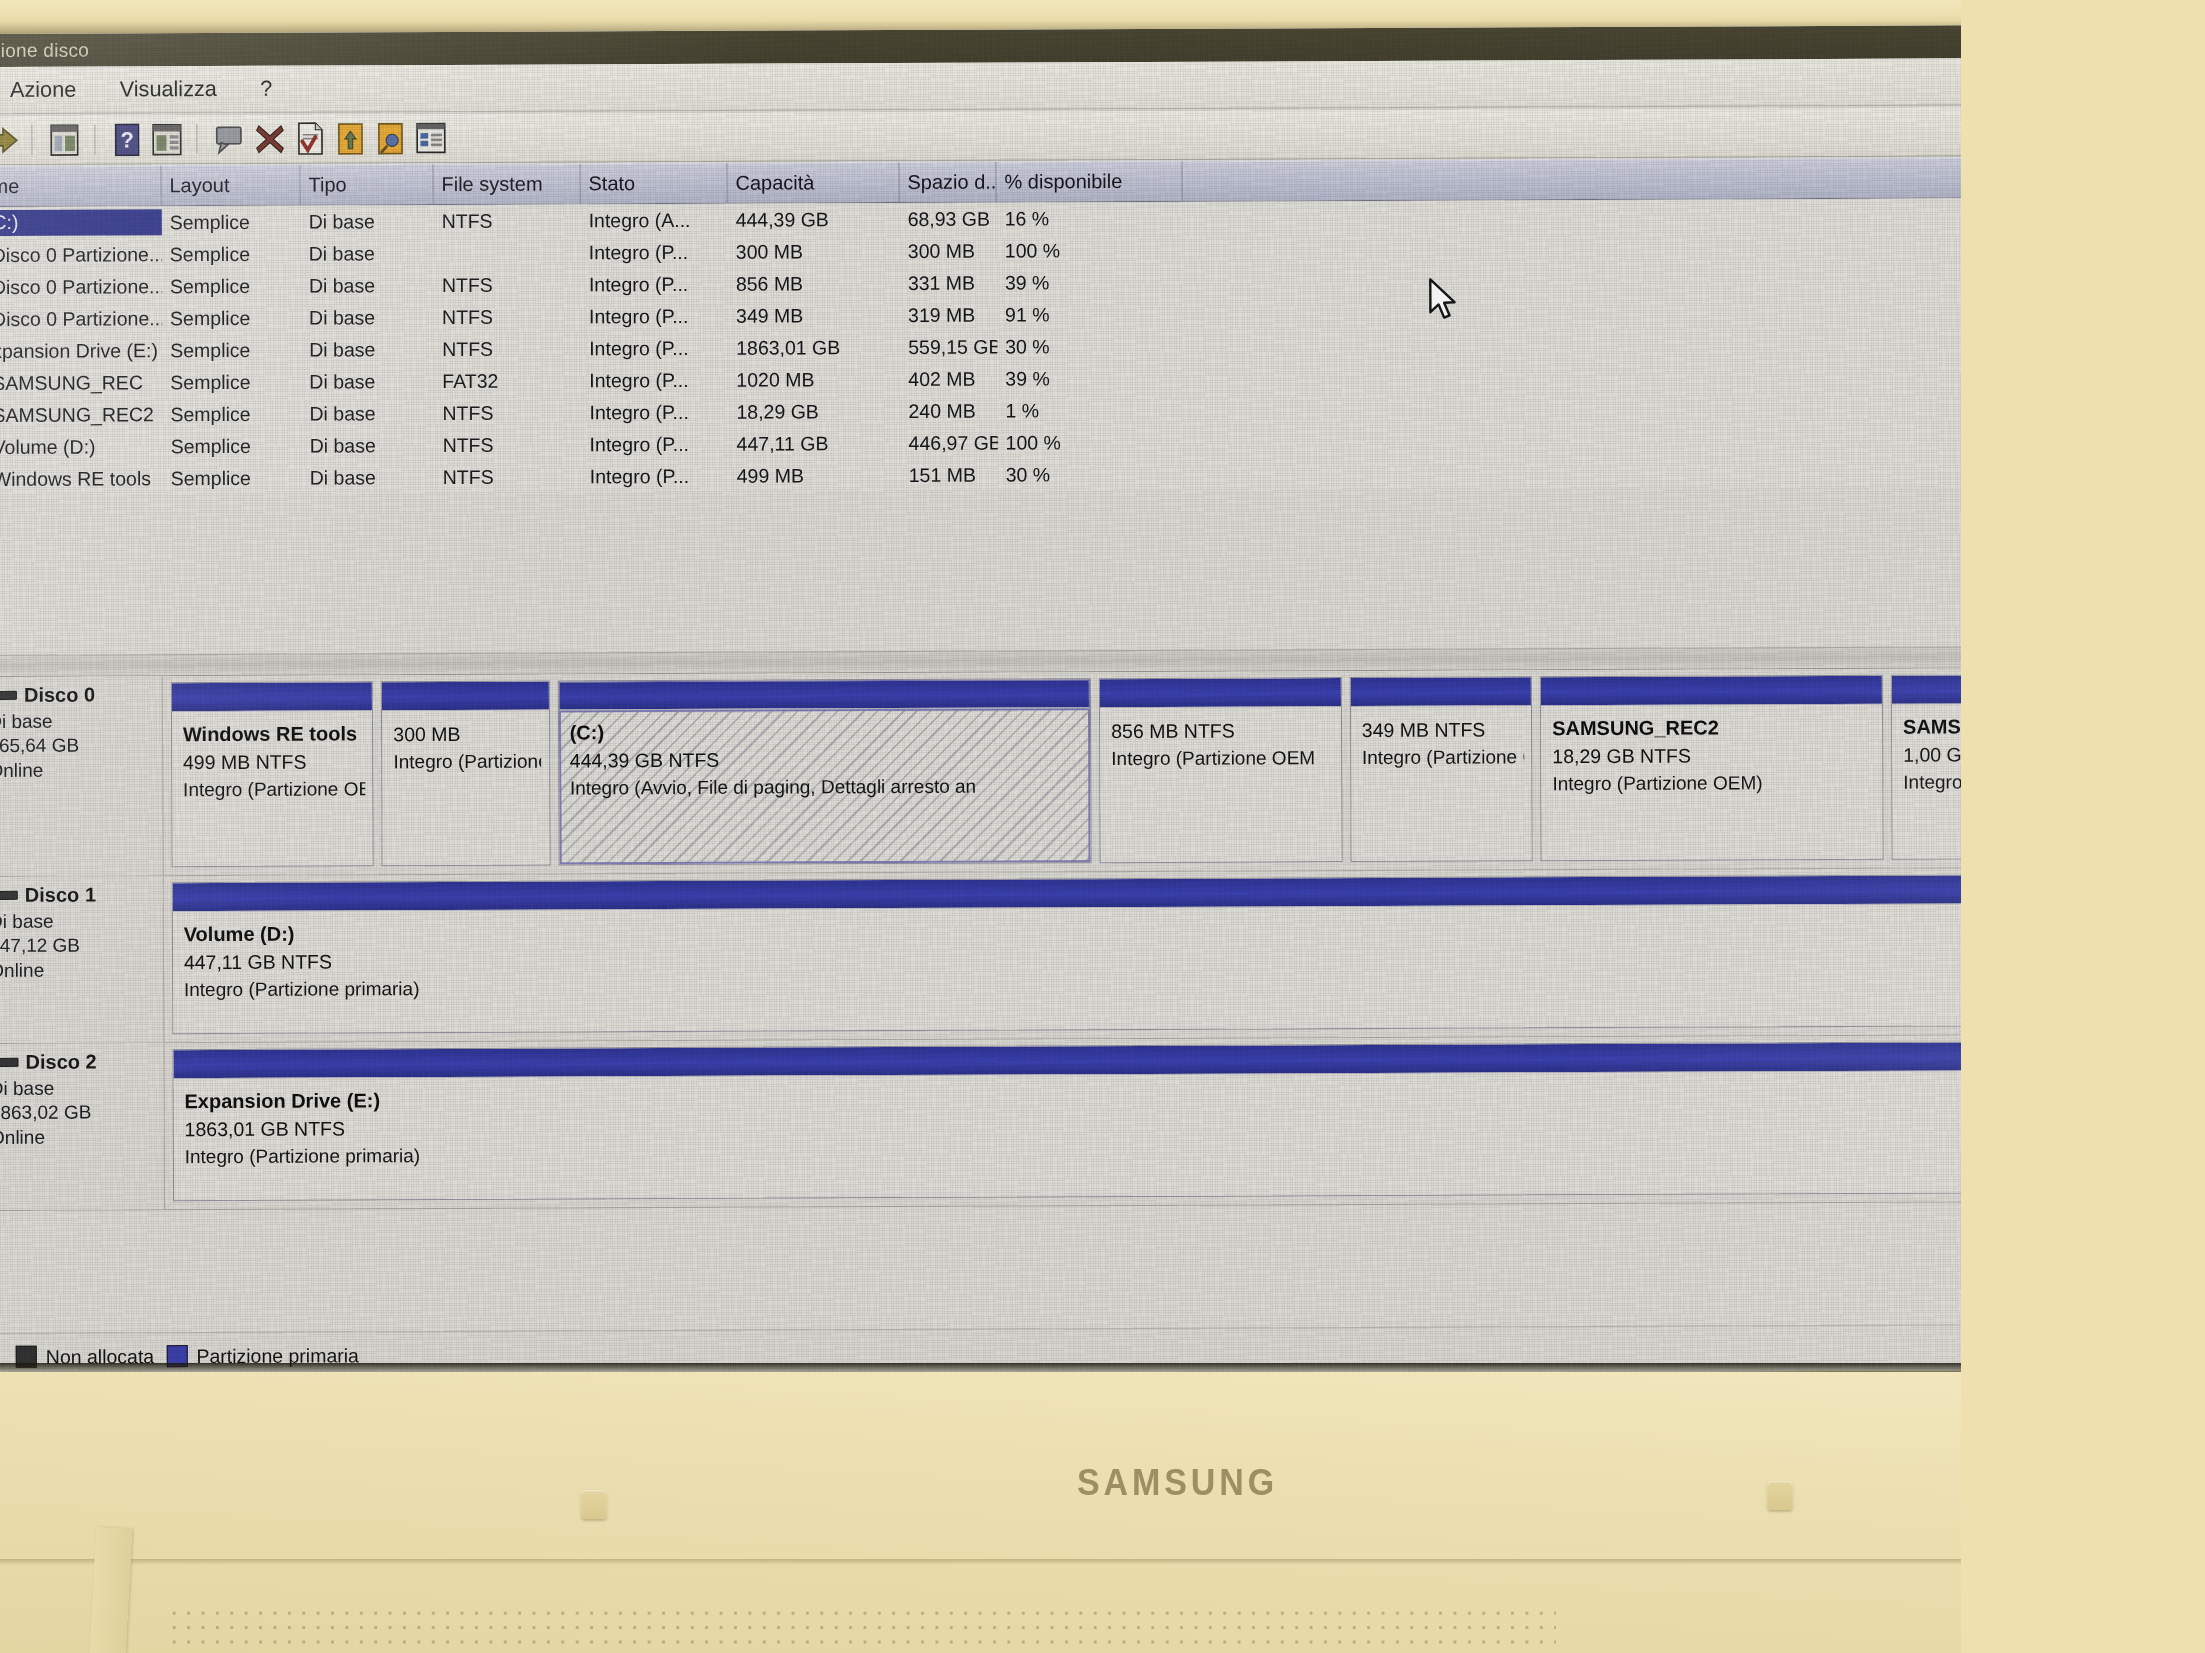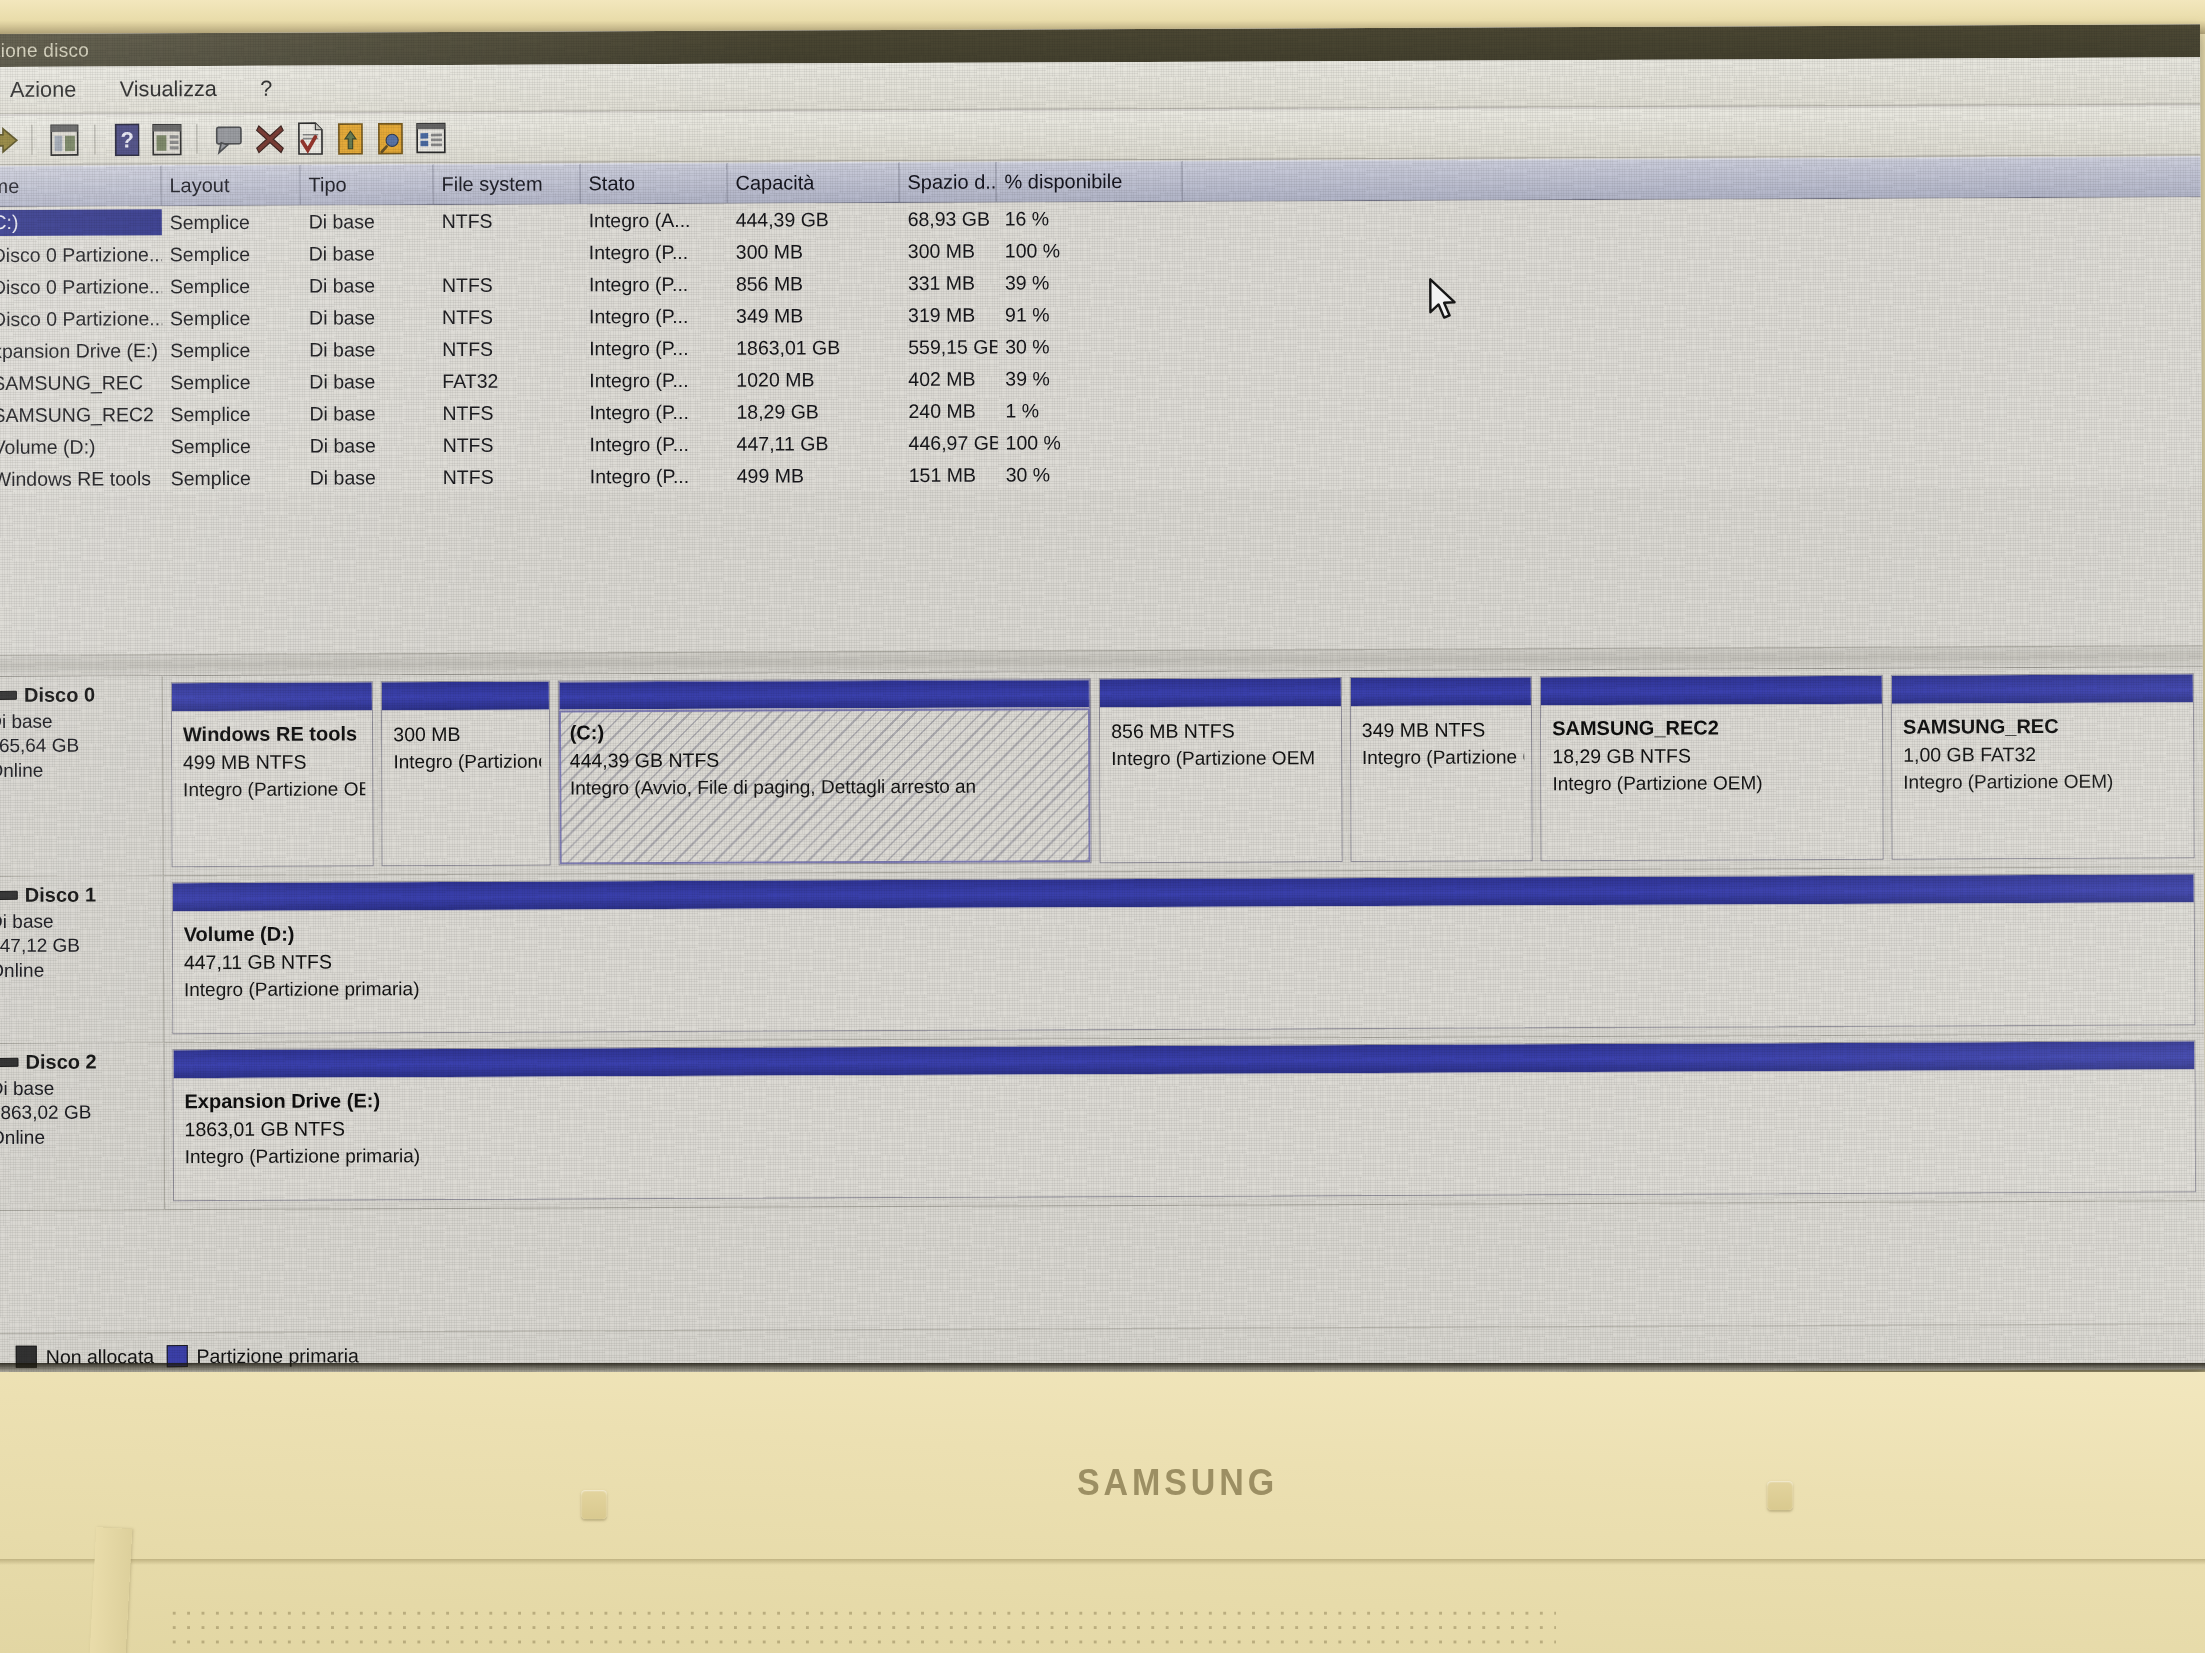--- a/index.html
+++ b/index.html
@@ -6,21 +6,21 @@
   html, body {
     width: 2205px; height: 1654px;
     overflow: hidden;
     font-family: "Liberation Sans", sans-serif;
     background: #efe0b0;
   }
 
   
   #photo {
     position: relative;
-    width: 2205px; height: 1654px;
+    width: 1961px; height: 1654px;
     background: linear-gradient(175deg, #efe3b6 0%, #eadfae 40%, #e4d8a6 100%);
     overflow: hidden;
   }
   
   .top-bezel {
     position: absolute; left: 0; top: 0; width: 2205px; height: 34px;
     background: linear-gradient(180deg,#f3e7bd 0%, #e9dcaa 60%, #b8a97d 100%);
   }
 
   

